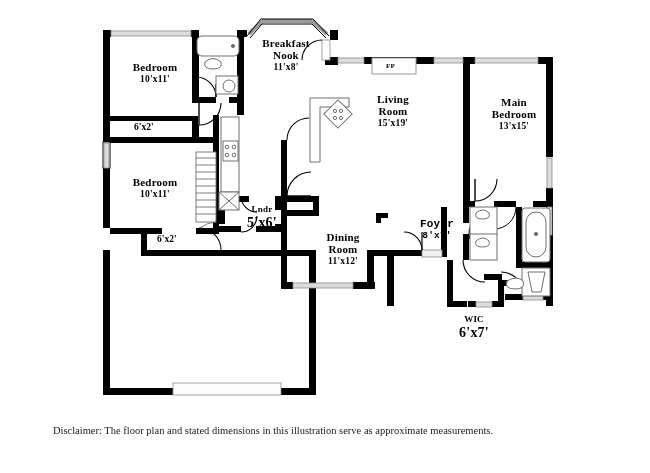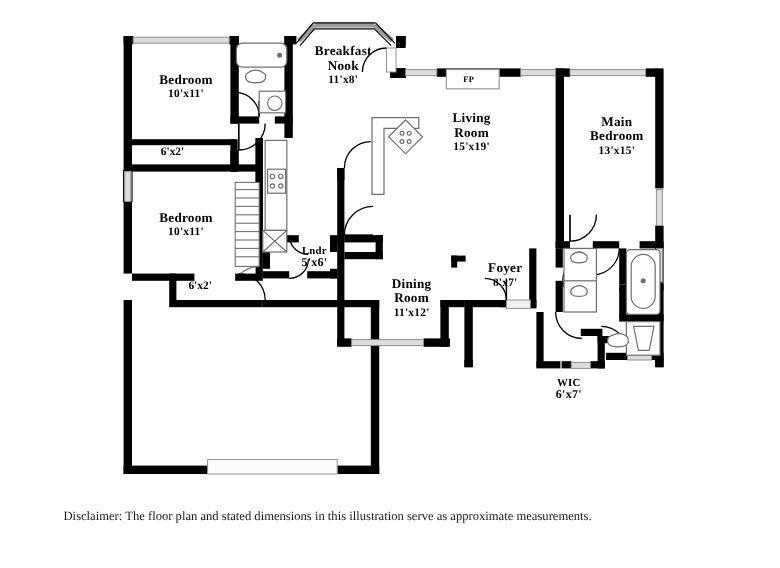--- a/index.html
+++ b/index.html
@@ -41,21 +41,21 @@
   }
   .room-label .rl-name {
     display: block;
     font-size: 11px;
   }
   .room-label .rl-dim {
     display: block;
     font-size: 9.5px;
   }
   .room-label.small .rl-name { font-size: 9px; }
-  .room-label.small .rl-dim  { font-size: 10px; }
+  .room-label.small .rl-dim  { font-size: 14px; }
   .closet-label {
     position: absolute;
     font-family: "Liberation Serif", serif;
     font-weight: bold;
     font-size: 9.5px;
     color: #000;
     white-space: nowrap;
   }
   .fp-label {
     position: absolute;
@@ -377,21 +377,21 @@
 Room</span>
     <span class="rl-dim">15'x19'</span>
   </div>
 
   <div class="room-label" style="left:470px; top:97px; width:88px;">
     <span class="rl-name" style="white-space:pre-line">Main
 Bedroom</span>
     <span class="rl-dim">13'x15'</span>
   </div>
 
-  <div class="room-label" style="left:386px; top:219px; width:70px;">
+  <div class="room-label" style="left:402px; top:219px; width:70px;font-family:Liberation Mono, monospace;">
     <span class="rl-name">Foyer</span>
     <span class="rl-dim">8'x7'</span>
   </div>
 
   <div class="room-label small" style="left:446px; top:279px; width:56px;margin-top:36px;">
     <span class="rl-name">WIC</span>
     <span class="rl-dim">6'x7'</span>
   </div>
 
 

